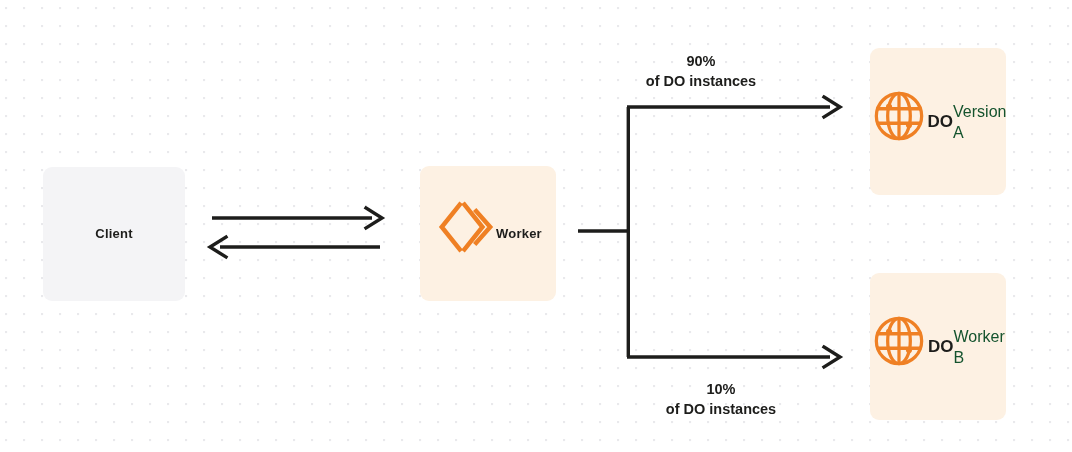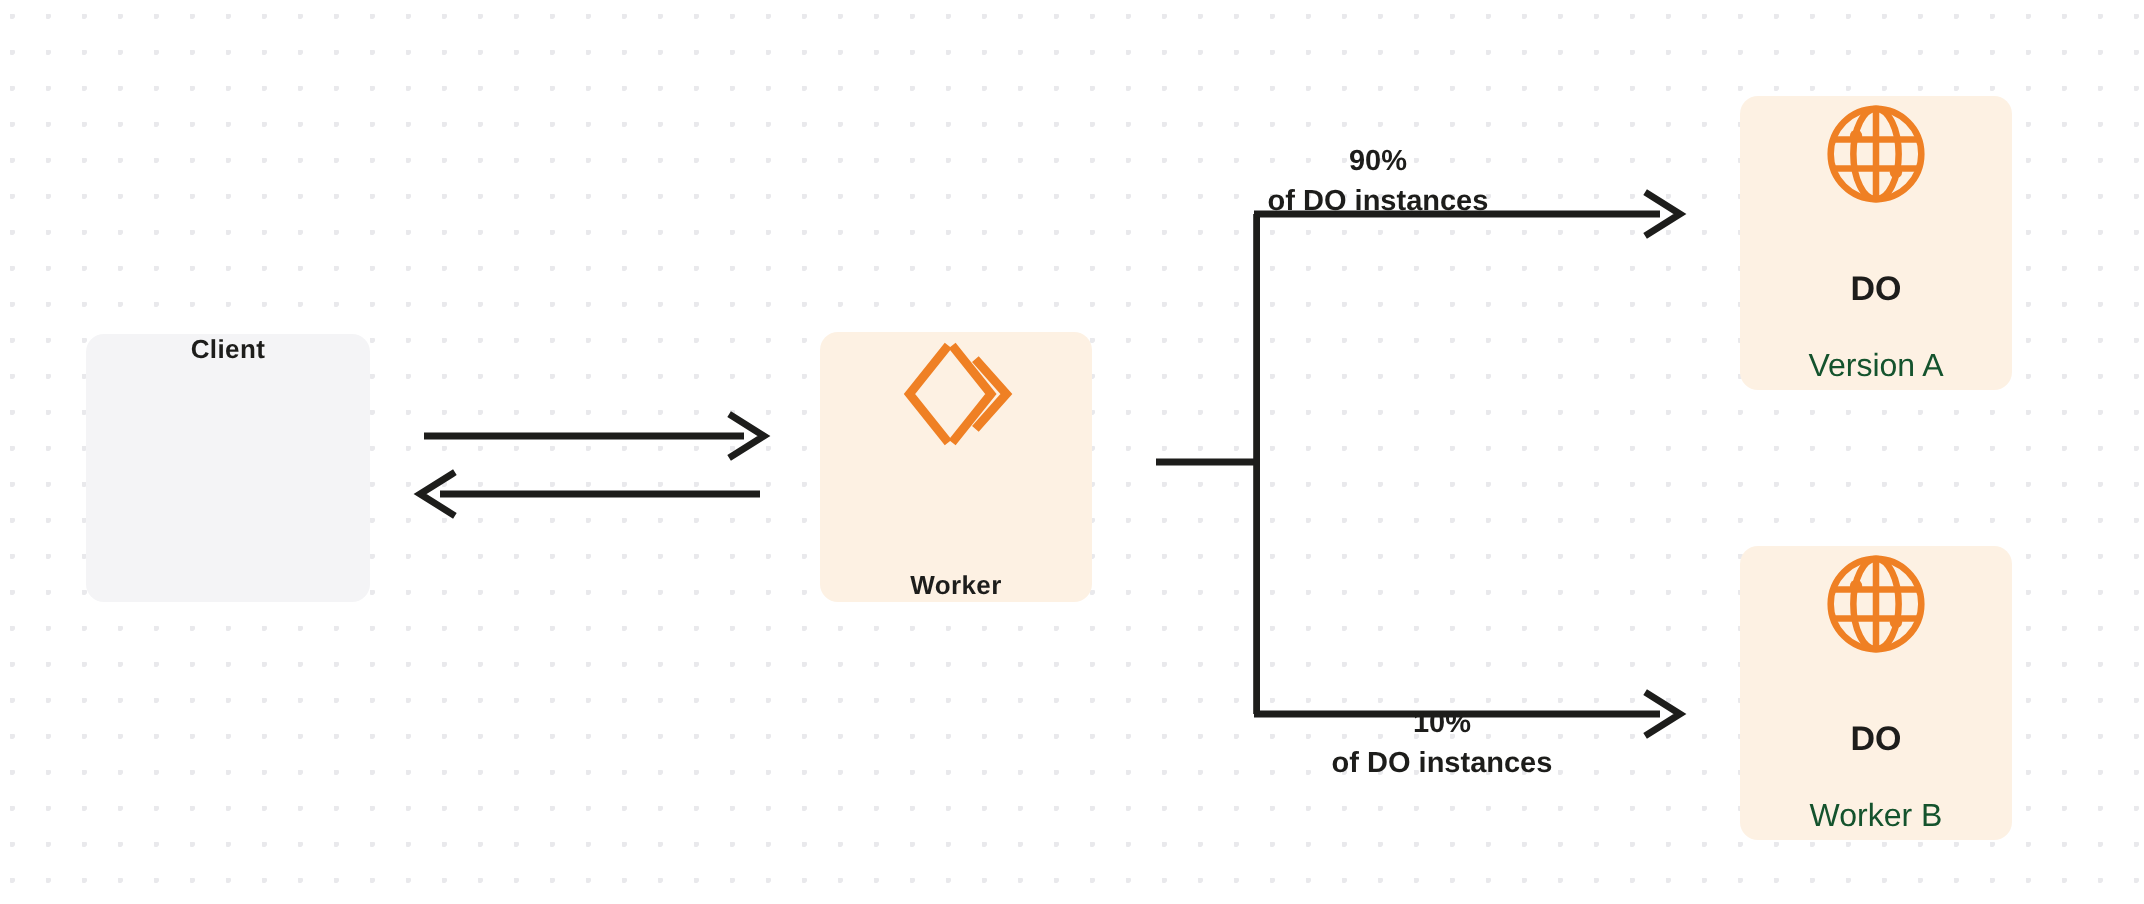--- a/index.html
+++ b/index.html
@@ -21,33 +21,33 @@
     background-size: 18px 18px;
     background-position: 5px 7px;
   }
 
   
   .node {
     position: absolute;
     box-sizing: border-box;
     border-radius: 9px;
     display: flex;
-    flex-direction: column;
+    flex-direction: row;
     align-items: center;
-    justify-content: space-between;
+    justify-content: center;
   }
   .node-client {
     left: 43px;
     top: 167px;
     width: 142px;
     height: 134px;
     background: #f4f4f6;
   }
   .node-worker {
-    left: 410px;
+    left: 420px;
     top: 166px;
     width: 136px;
     height: 135px;
     background: #fdf1e3;
   }
   .node-do-a {
     left: 870px;
     top: 48px;
     width: 136px;
     height: 147px;
@@ -106,28 +106,27 @@
     font-size: 14.5px;
     font-weight: bold;
     color: #1d1d1b;
     line-height: 1.35;
     white-space: nowrap;
   }
   .edge-label .pct { display: block; }
   .edge-label .sub { display: block; }
 
   .label-top {
-    left: 564px;
+    left: 576px;
     top: 52px;
     width: 250px;
-    margin-top: 20px;
   }
   .label-bottom {
     left: 596px;
-    top: 353px;
+    top: 380px;
     width: 250px;
   }
 </style>
 </head>
 <body>
 
 <div id="canvas">
 
   <svg id="edges" viewBox="0 0 1072 452" width="1072" height="452" xmlns="http://www.w3.org/2000/svg">
 

